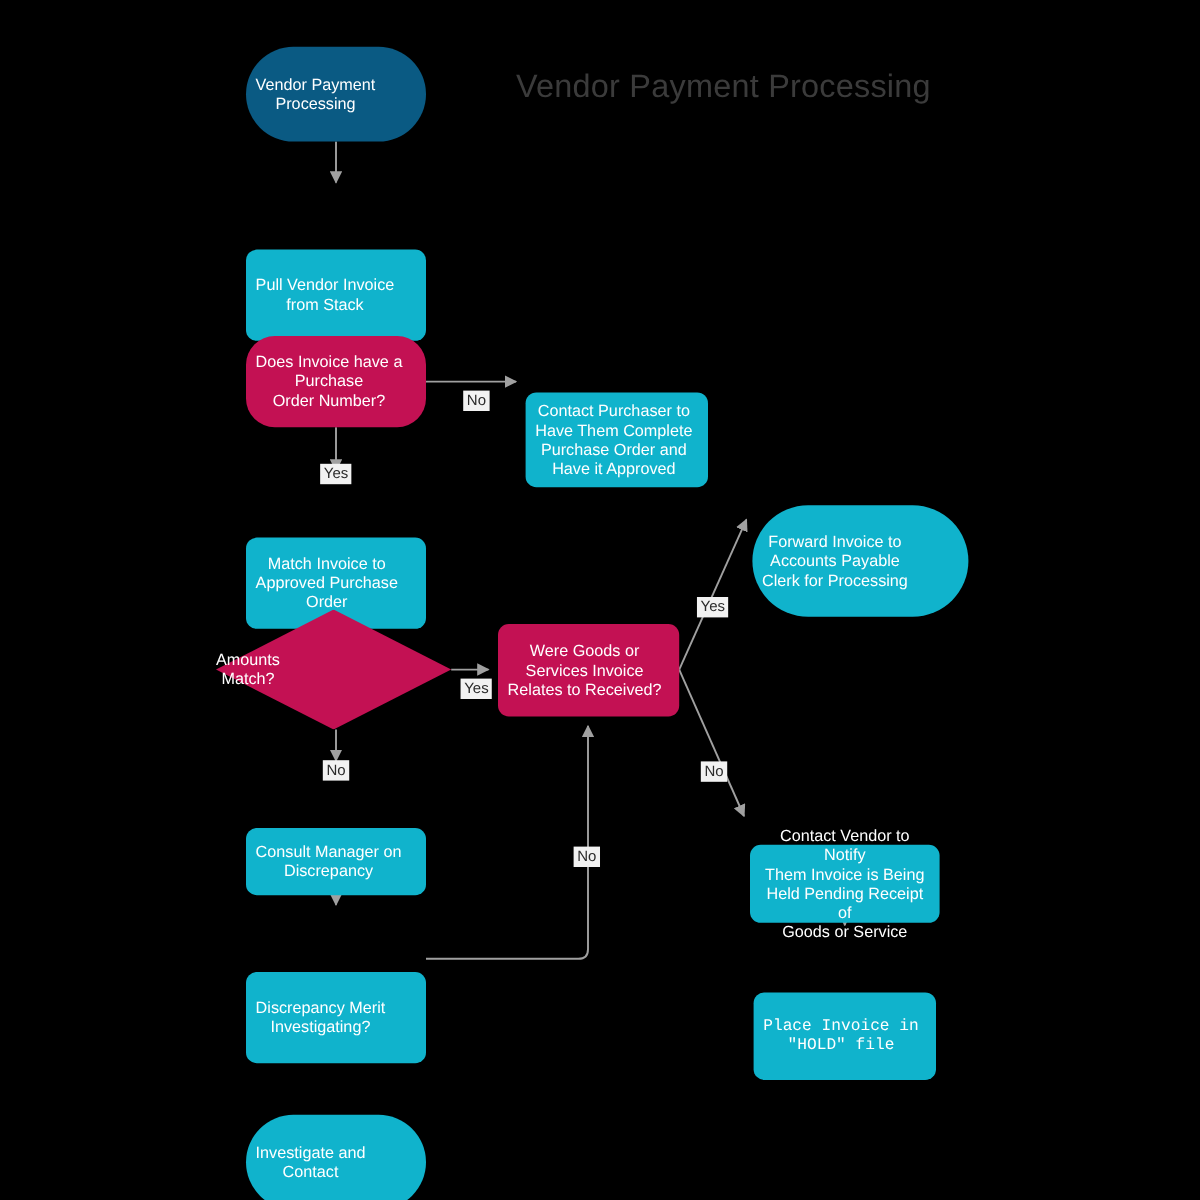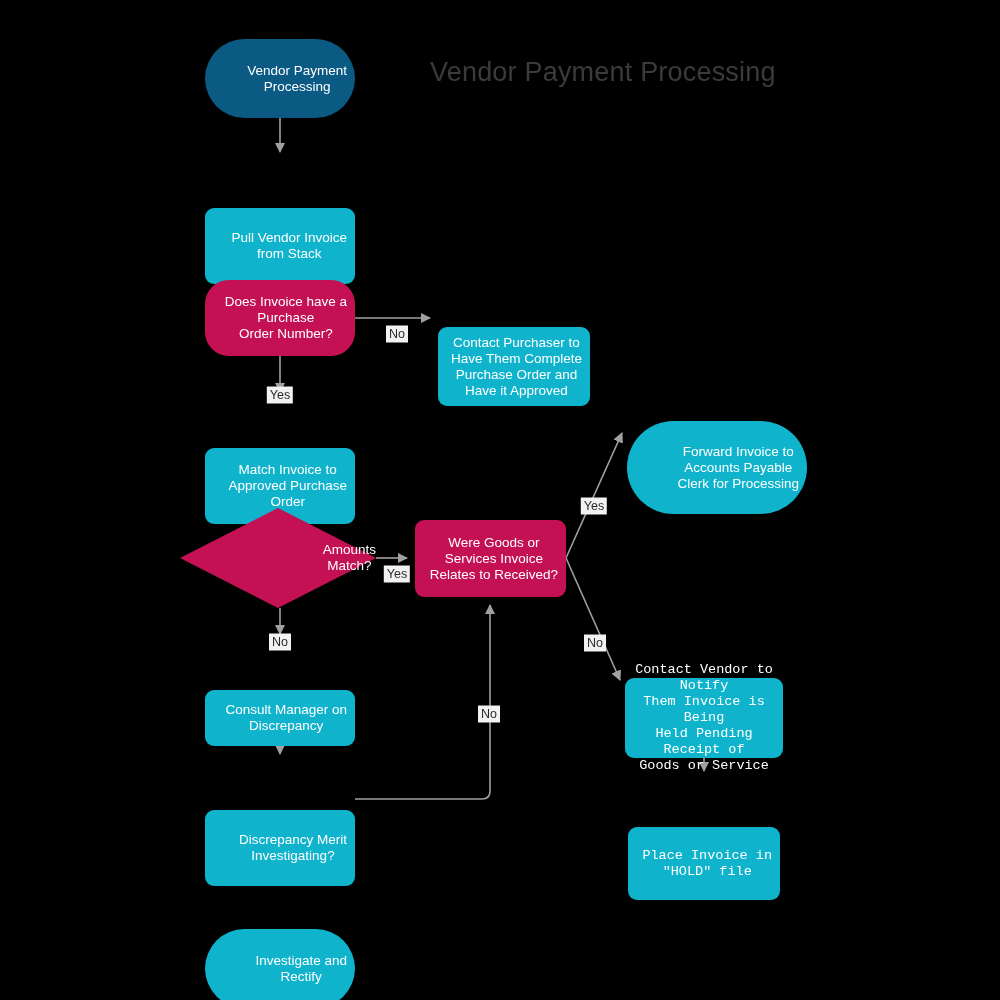--- a/index.html
+++ b/index.html
@@ -32,21 +32,21 @@
     font-weight: 400;
     color: #3b3b3b;
     letter-spacing: 0.2px;
     white-space: nowrap;
   }
   .node {
     position: absolute;
     box-sizing: border-box;
     display: flex;
     align-items: center;
-    justify-content: flex-end;
+    justify-content: flex-start;
     text-align: center;
     color: #ffffff;
     font-size: 13.5px;
     line-height: 16px;
     padding: 4px 8px;
   }
   .node .label {
     display: block;
     white-space: pre-line;
   }
@@ -153,41 +153,41 @@
       <div class="node shape-rounded fill-pink" style="left: 415px; top: 520px; width: 151px; height: 77px;">
         <span class="label">Were Goods or
 Services Invoice
 Relates to Received?</span>
       </div>
       <div class="node shape-stadium fill-cyan" style="left: 627px; top: 373px; width: 180px; height: 93px;">
         <span class="label">Forward Invoice to
 Accounts Payable
 Clerk for Processing</span>
       </div>
-      <div class="node shape-rounded fill-cyan" style="left: 625px; top: 630px; width: 158px; height: 80px; font-family: Liberation Mono, monospace;">
+      <div class="node shape-rounded fill-cyan" style="left: 625px; top: 656px; width: 158px; height: 65px;">
         <span class="label">Contact Vendor to Notify
 Them Invoice is Being
 Held Pending Receipt of
 Goods or Service</span>
       </div>
       <div class="node shape-rounded fill-cyan" style="left: 628px; top: 779px; width: 152px; height: 73px; font-family: Liberation Mono, monospace;">
         <span class="label">Place Invoice in
 "HOLD" file</span>
       </div>
       <div class="node shape-rounded fill-cyan" style="left: 205px; top: 642px; width: 150px; height: 56px;">
         <span class="label">Consult Manager on
 Discrepancy</span>
       </div>
       <div class="node shape-rounded fill-cyan" style="left: 205px; top: 762px; width: 150px; height: 76px;">
         <span class="label">Discrepancy Merit
 Investigating?</span>
       </div>
       <div class="node shape-stadium fill-cyan" style="left: 205px; top: 881px; width: 150px; height: 79px;">
         <span class="label">Investigate and
-Rectify</span>
+Contact</span>
       </div>
     </div>
   <div id="edge-label-layer">
       <div class="edge-label" style="left: 397px; top: 318px;">No</div>
       <div class="edge-label" style="left: 280px; top: 379px;">Yes</div>
       <div class="edge-label" style="left: 397px; top: 558px;">Yes</div>
       <div class="edge-label" style="left: 280px; top: 626px;">No</div>
       <div class="edge-label" style="left: 594px; top: 490px;">Yes</div>
       <div class="edge-label" style="left: 595px; top: 627px;">No</div>
       <div class="edge-label" style="left: 489px; top: 698px;">No</div>

